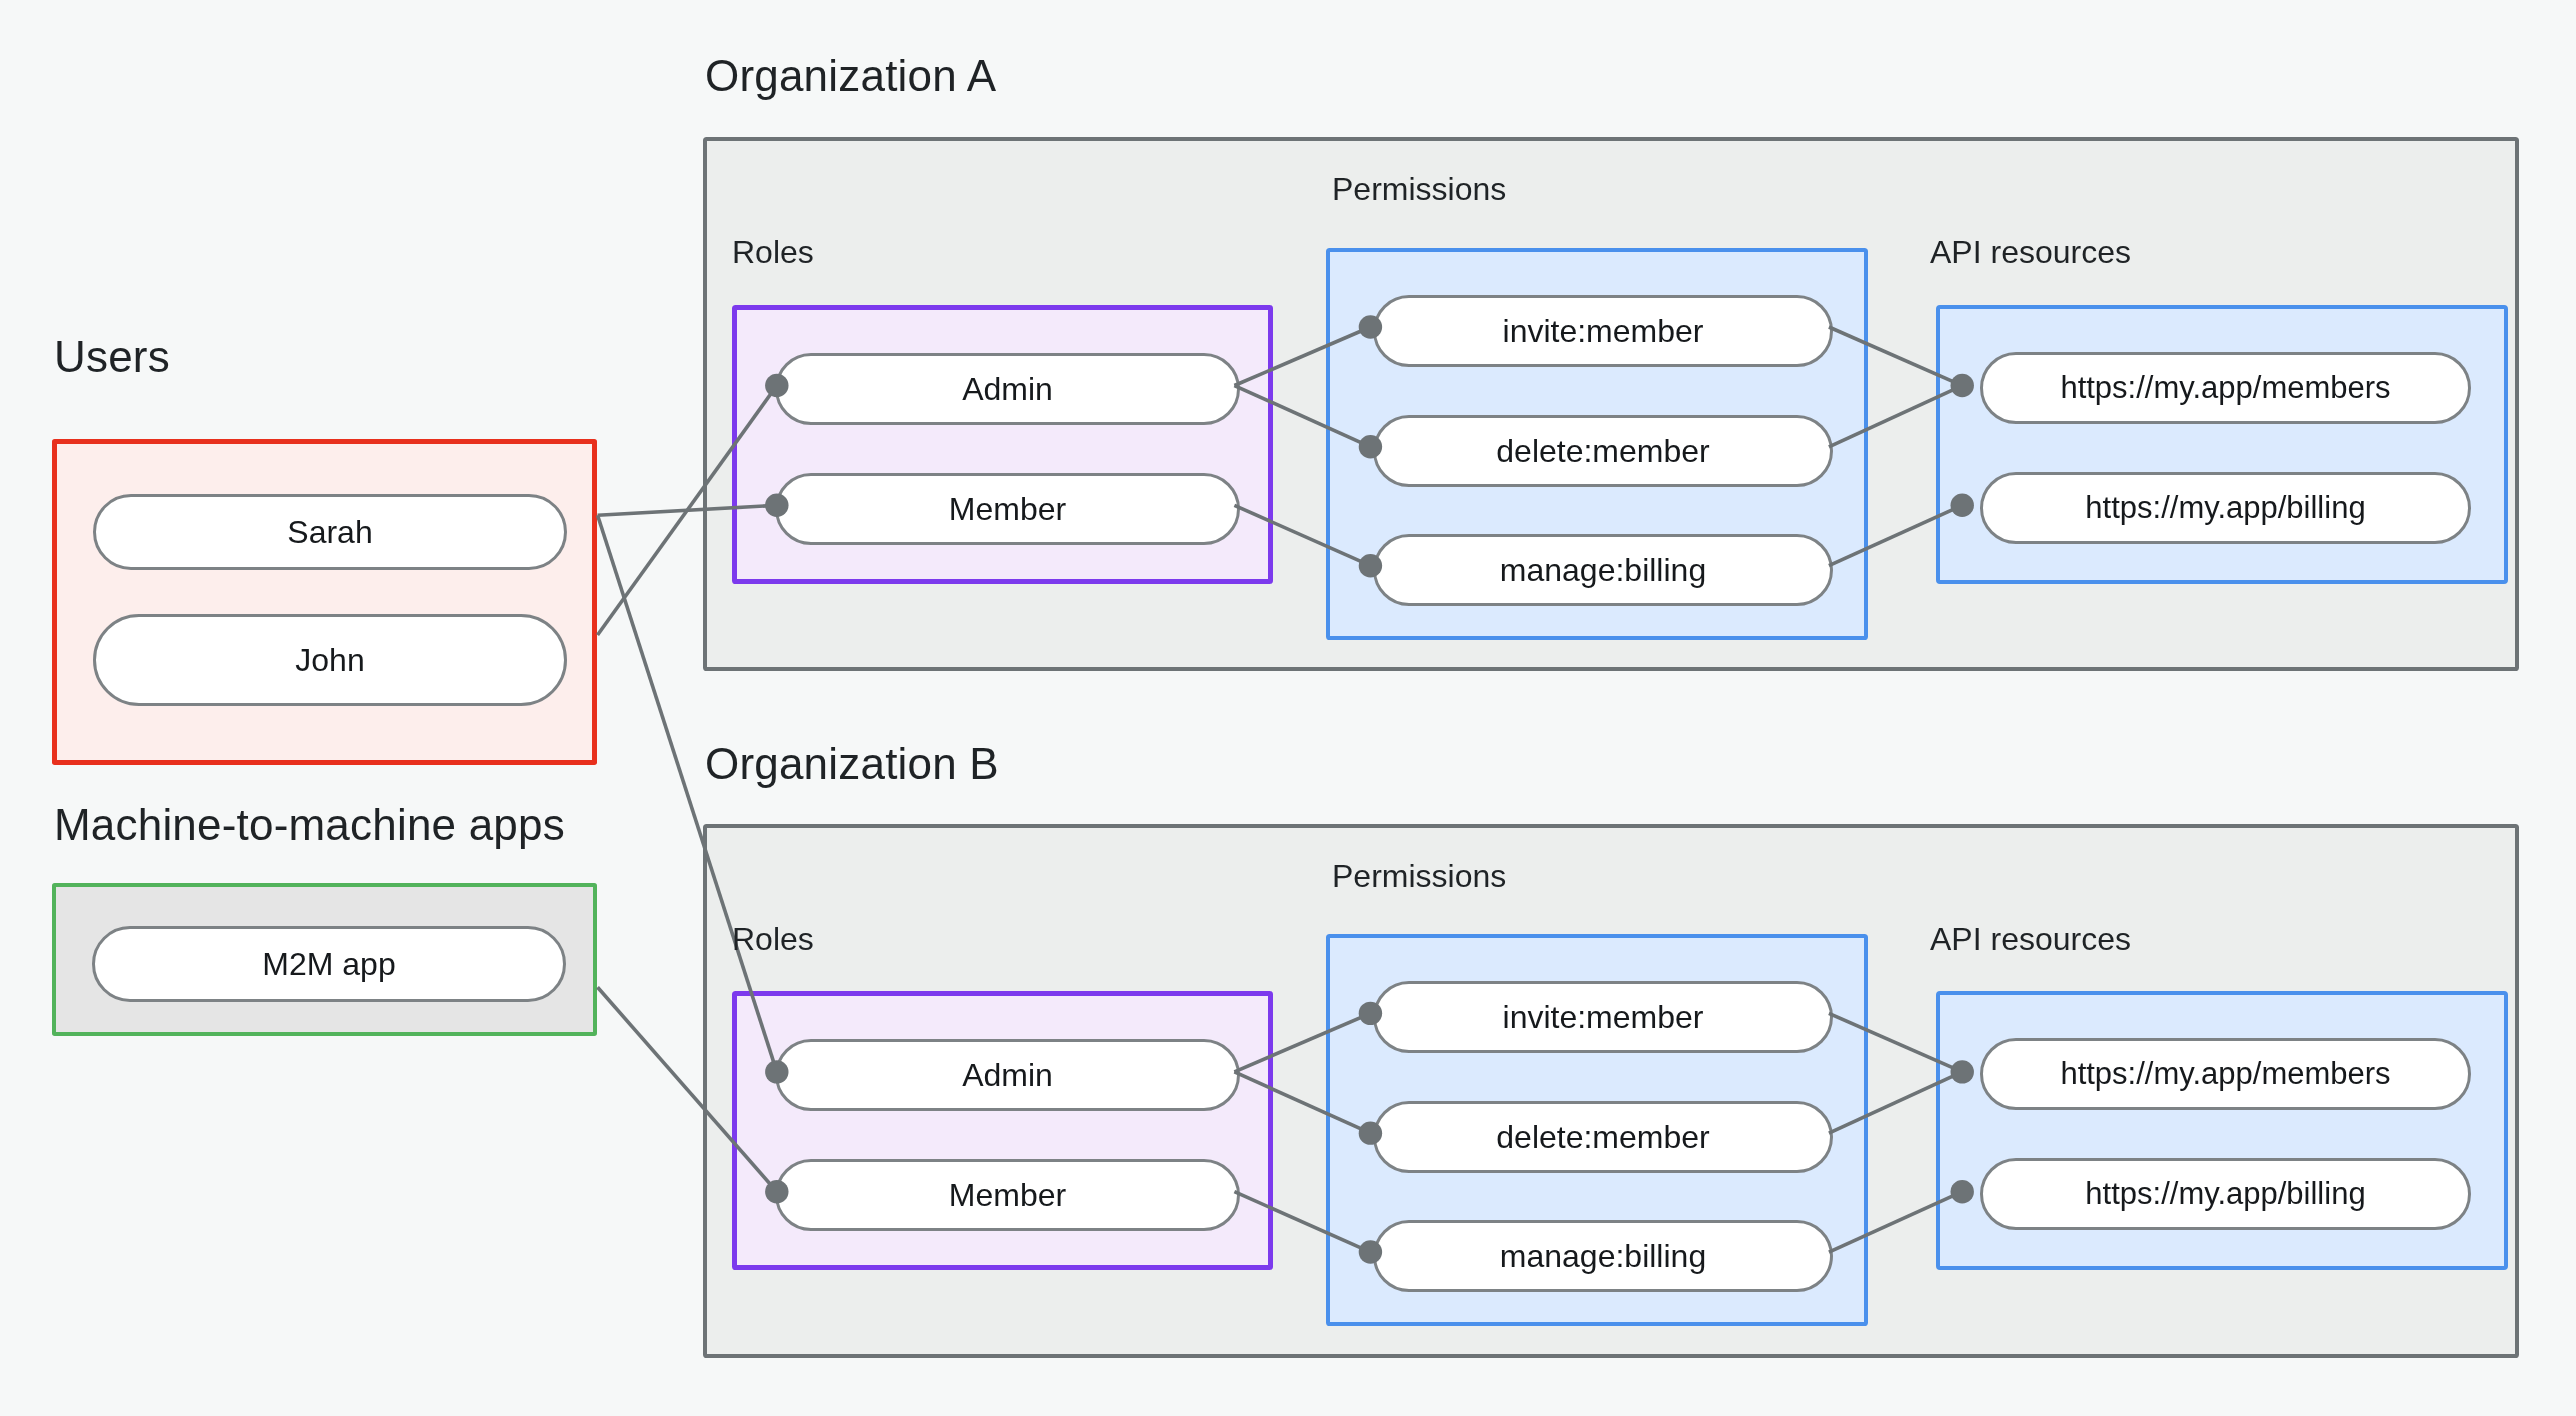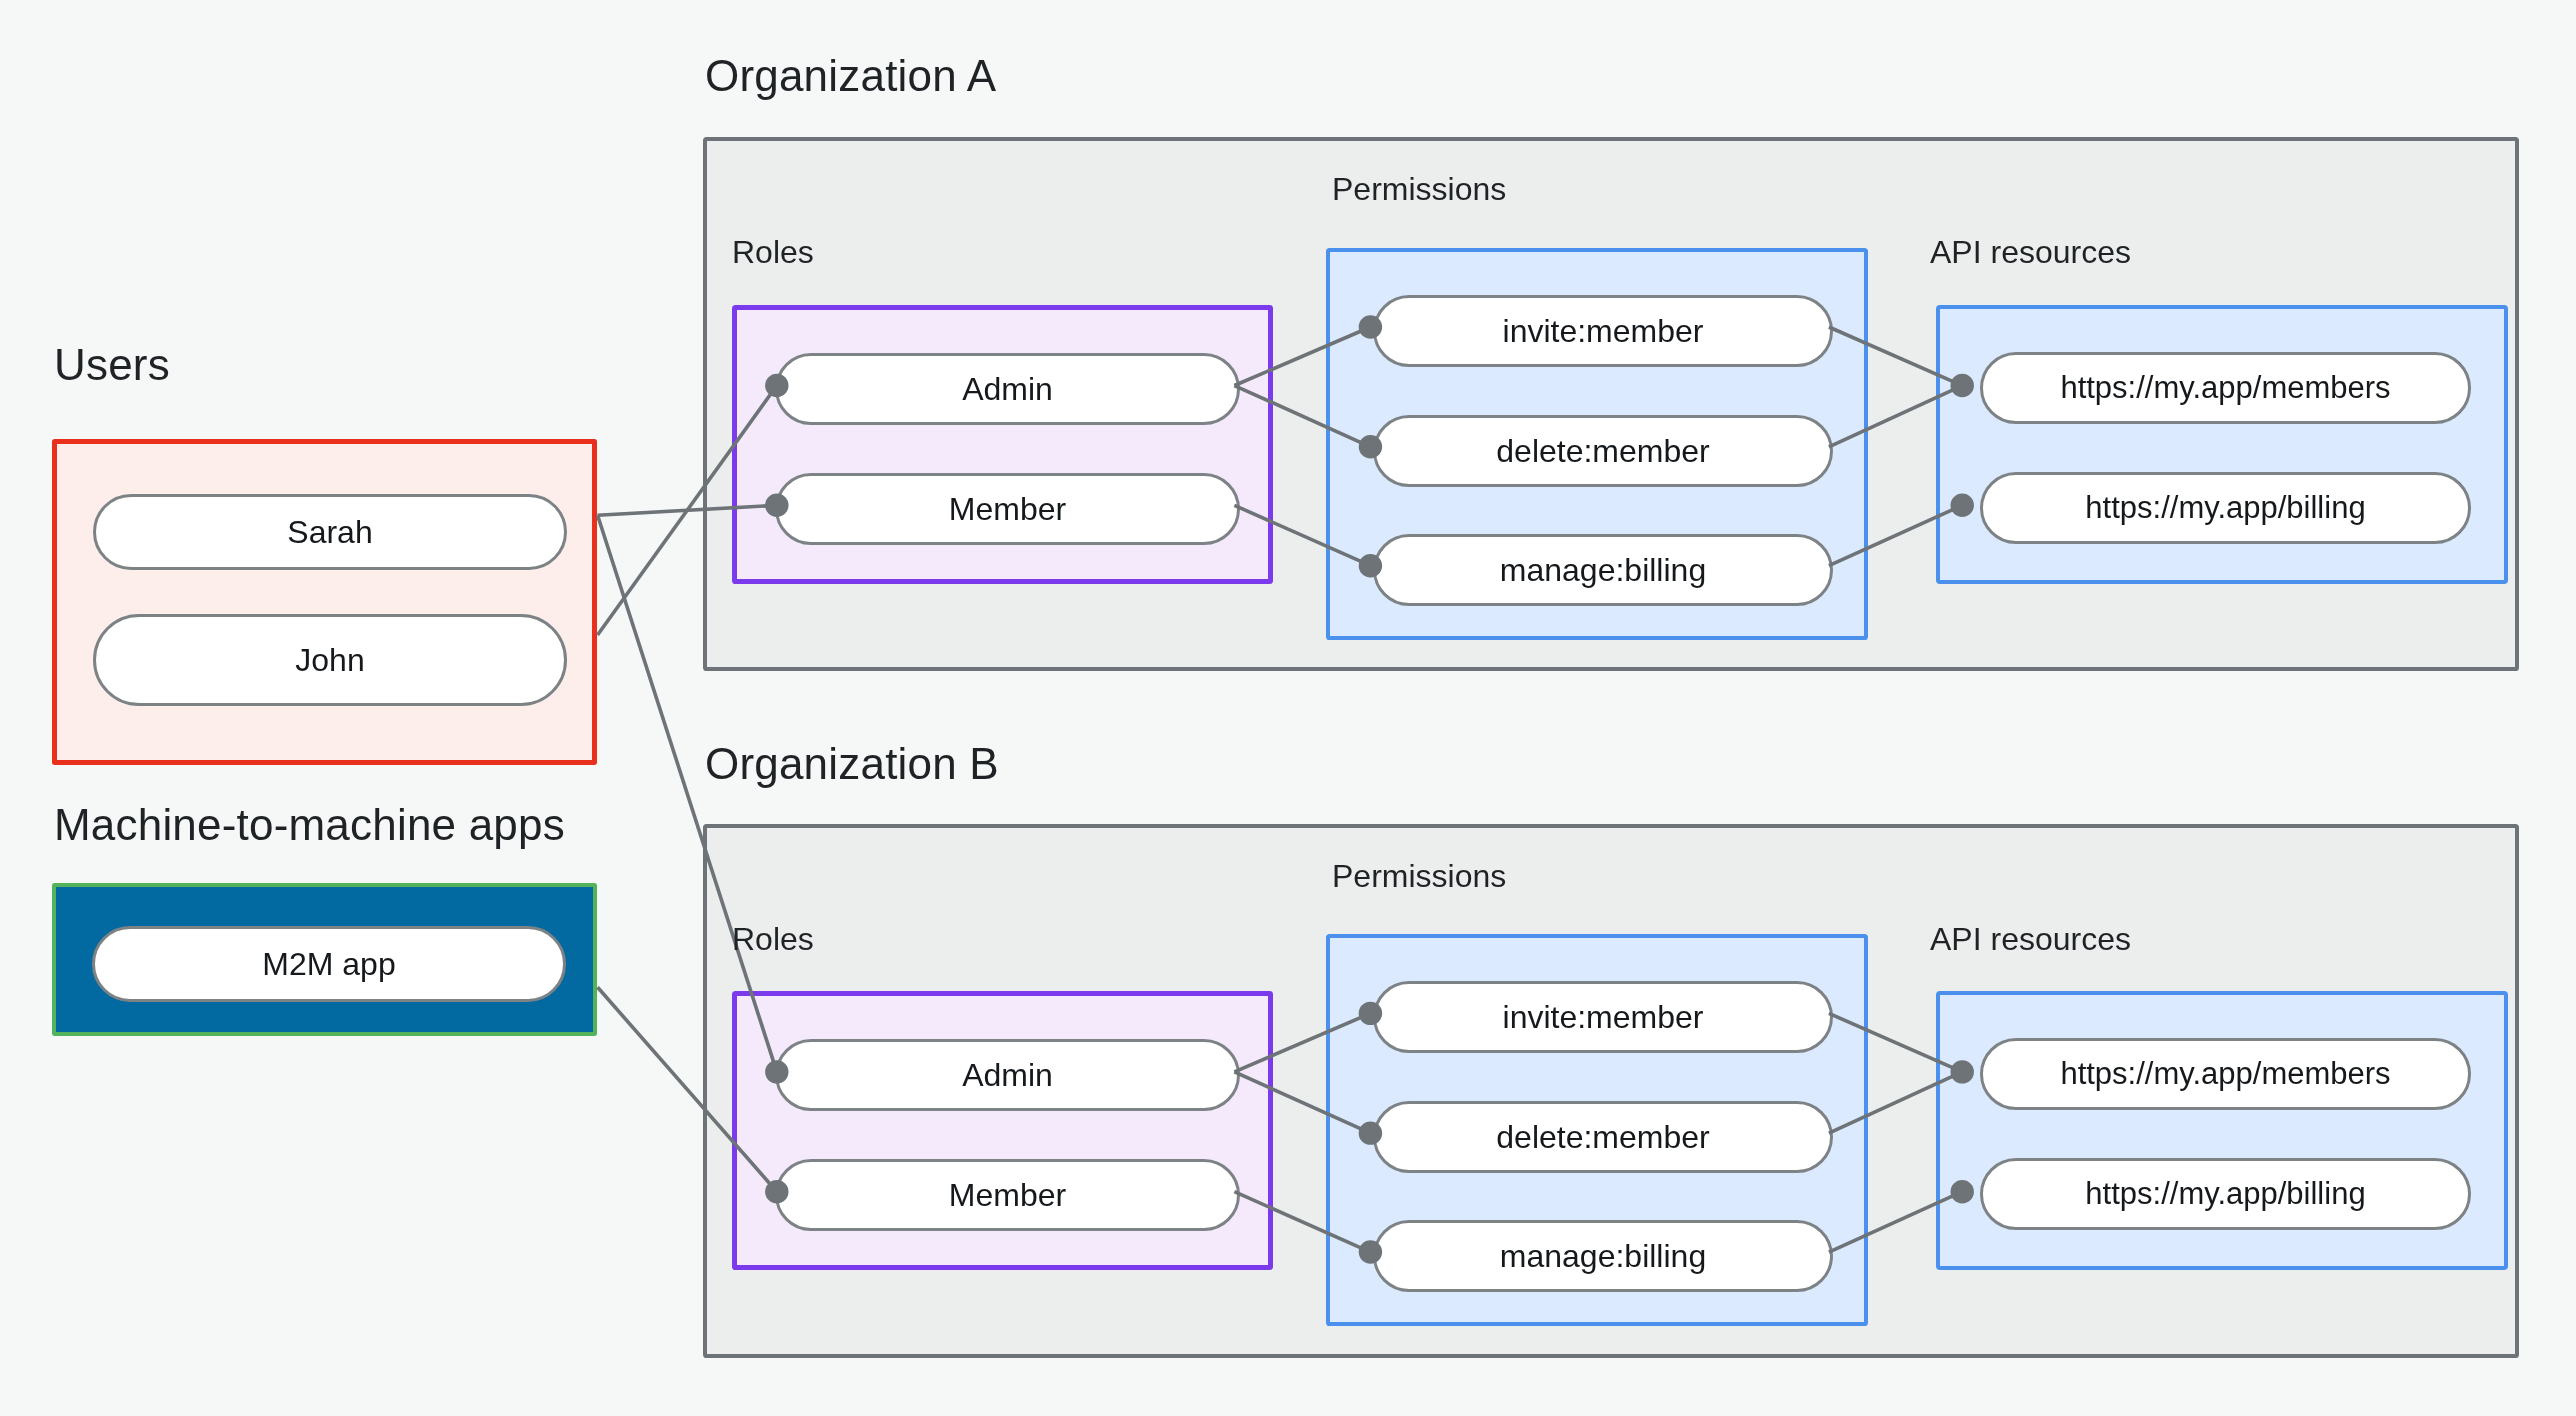--- a/index.html
+++ b/index.html
@@ -51,21 +51,21 @@
     border: 4.5px solid #6d7376;
     border-radius: 3.6px;
   }
   .users-box {
     background: #fdeeec;
     border: 5.4px solid #e8301d;
     border-radius: 2.7px;
     margin-top: 28px;
   }
   .m2m-box {
-    background: #0369a1;
+    background: #e5e5e5;
     border: 4.5px solid #52b35b;
     border-radius: 2.7px;
     padding-left: 8px;
   }
   .roles-box {
     background: #f4eafb;
     border: 5.4px solid #7c3aed;
     border-radius: 3.6px;
   }
   .perm-box {
@@ -139,21 +139,21 @@
       <circle cx="862" cy="1190" r="13"></circle>
       <circle cx="862" cy="1323" r="13"></circle>
       <circle cx="1521" cy="1125" r="13"></circle>
       <circle cx="1521" cy="1258" r="13"></circle>
       <circle cx="1521" cy="1390" r="13"></circle>
       <circle cx="2178" cy="1190" r="13"></circle>
       <circle cx="2178" cy="1323" r="13"></circle>
     </g>
   </svg>
 
-  <div class="group-title" style="left:54px; top:332px;margin-top:8px;">Users</div>
+  <div class="group-title" style="left:54px; top:332px;">Users</div>
 
   <div class="container-box users-box" style="left:52px; top:411px; width:545px; height:326px;">
     <div class="pill" style="left:36px; top:50px; width:474px; height:76px;">Sarah</div>
     <div class="pill" style="left:36px; top:170px; width:474px; height:92px;">John</div>
   </div>
 
   <div class="group-title" style="left:54px; top:800px;">Machine-to-machine apps</div>
 
   <div class="container-box m2m-box" style="left:52px; top:883px; width:545px; height:153px;">
     <div class="pill" style="left:36px; top:39px; width:474px; height:76px;">M2M app</div>

